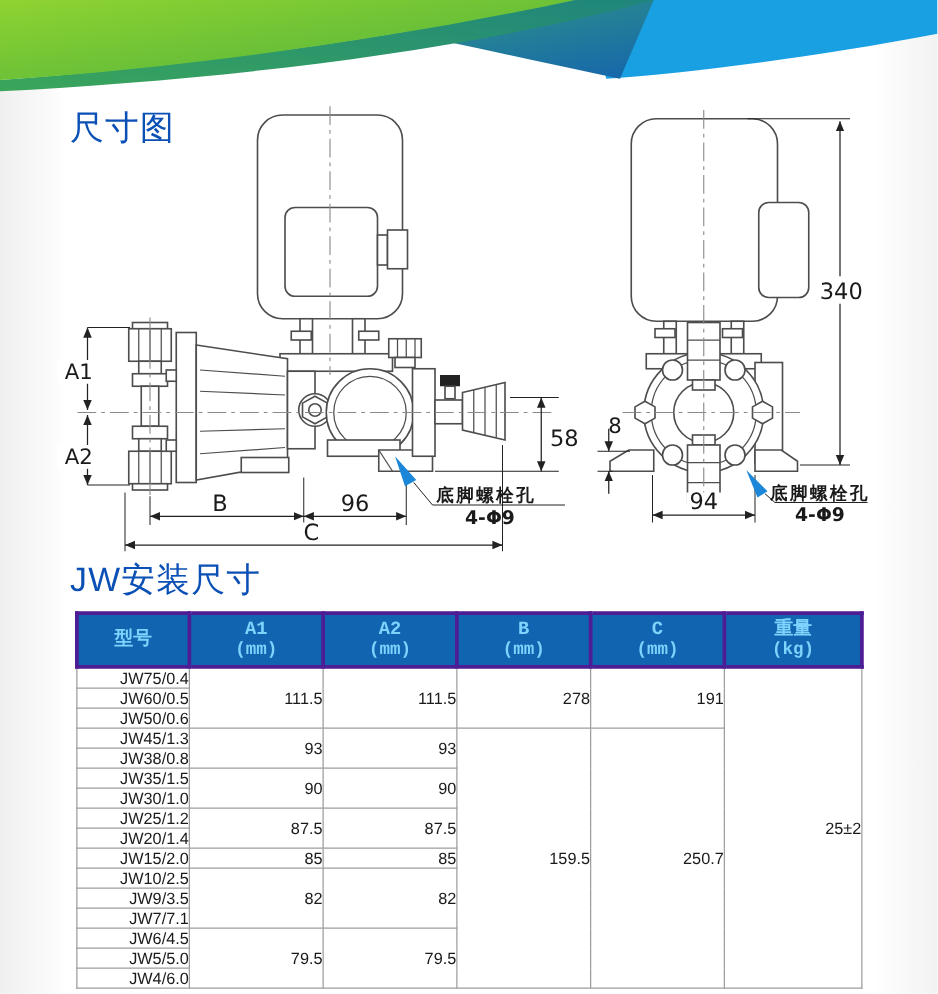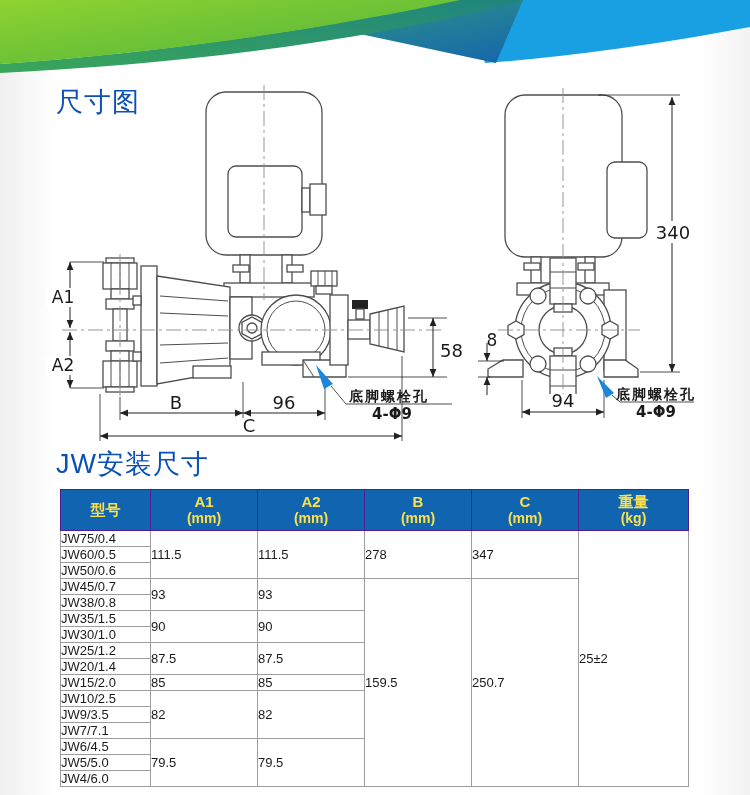--- a/index.html
+++ b/index.html
@@ -25,26 +25,26 @@
   .thin{fill:none;stroke:#4d4d4d;stroke-width:1;}
   .dimline{stroke:#222;stroke-width:1;fill:none;}
   .extline{stroke:#222;stroke-width:0.8;fill:none;}
   .cline{stroke:#8a8a8a;stroke-width:0.9;fill:none;stroke-dasharray:15 4 3 4;}
   table.install{
     position:absolute;top:489px;left:60px;width:628px;
     border-collapse:collapse;table-layout:fixed;
     border:1px solid #8a8a8a;background:#fff;
   }
   table.install th{
-    background:#1165b0;color:#fde047;font-size:15px;font-weight:bold;
-    padding:2px 0;border:1px solid #4c1d95;line-height:1.12;height:36px;
+    background:#1165b0;color:#7dd3fc;font-size:15px;font-weight:bold;
+    padding:2px 0;border:3px solid #4c1d95;line-height:1.12;height:36px;font-family:Liberation Mono, monospace;
   }
   table.install th .unit{font-size:14px;font-weight:bold;text-align:center;}
   table.install td{
-    border:1px solid #9d9d9d;text-align:left;vertical-align:middle;
+    border:1px solid #9d9d9d;text-align:right;vertical-align:middle;
     font-size:13px;color:#1a1a1a;height:15px;padding:0;line-height:14px;
   }
 </style>
 </head>
 <body>
 
 <svg class="banner" viewBox="0 0 750 78">
   <defs>
     <linearGradient id="gGreen" x1="0" y1="0" x2="1" y2="1">
       <stop offset="0" stop-color="#8fd331"></stop>
@@ -313,31 +313,31 @@
           <div class="unit">(kg)</div>
         </th>
       </tr>
     </thead>
   <tbody>
       <tr>
         <td>JW75/0.4</td>
         <td rowspan="3">111.5</td>
         <td rowspan="3">111.5</td>
         <td rowspan="3">278</td>
-        <td rowspan="3">347</td>
+        <td rowspan="3">191</td>
         <td rowspan="16">25±2</td>
       </tr>
       <tr>
         <td>JW60/0.5</td>
       </tr>
       <tr>
         <td>JW50/0.6</td>
       </tr>
       <tr>
-        <td>JW45/0.7</td>
+        <td>JW45/1.3</td>
         <td rowspan="2">93</td>
         <td rowspan="2">93</td>
         <td rowspan="13">159.5</td>
         <td rowspan="13">250.7</td>
       </tr>
       <tr>
         <td>JW38/0.8</td>
       </tr>
       <tr>
         <td>JW35/1.5</td>

